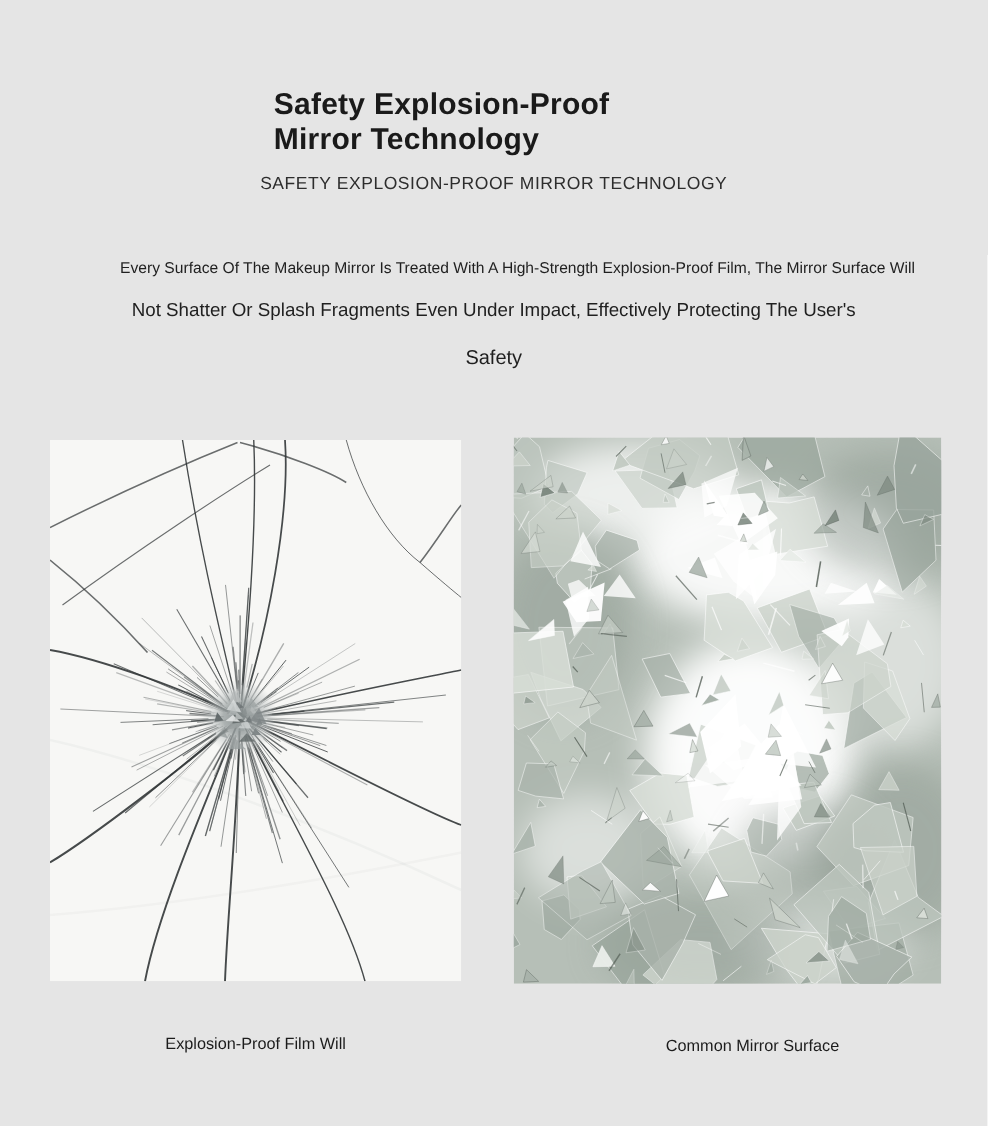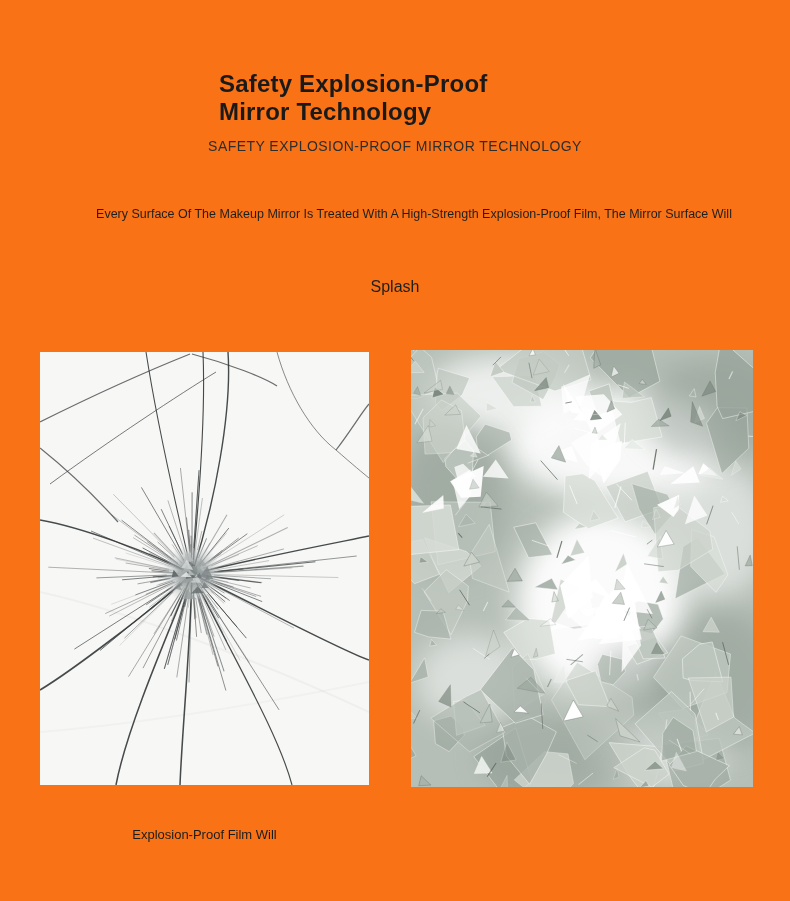--- a/index.html
+++ b/index.html
@@ -1,16 +1,16 @@
 <!DOCTYPE html>
 <html><head>
 <meta charset="utf-8">
 <style>
   html,body{margin:0;padding:0;background:#ffffff}
-  .page{position:relative;width:790px;height:901px;background:#f97316;overflow:hidden;
+  .page{position:relative;width:790px;height:901px;background:#e5e5e5;overflow:hidden;
         font-family:"Liberation Sans","DejaVu Sans",sans-serif;color:#1c1c1c}
   .title{position:absolute;left:219px;top:70px;width:322px;margin:0;
          font-size:24px;line-height:28px;font-weight:bold;color:#1a1a1a;letter-spacing:.2px}
   .subtitle{position:absolute;left:0;top:138px;width:100%;text-align:center;
             font-size:14px;letter-spacing:.45px;color:#2d2d2d}
   .desc-line{position:absolute;left:0;width:100%;text-align:center;margin:0;color:#1f1f1f}
   .l1{top:207px;font-size:12.5px;transform:translateX(19px)}
   .l2{top:240px;font-size:15px}
   .l3{top:278px;font-size:16px}
   figure{position:absolute;margin:0;padding:0}
@@ -24,21 +24,22 @@
 </head>
 <body>
 
 <div class="page">
 
   <h1 class="title">Safety Explosion-Proof Mirror Technology</h1>
 
   <div class="subtitle">SAFETY EXPLOSION-PROOF MIRROR TECHNOLOGY</div>
 
   <p class="desc-line l1">Every Surface Of The Makeup Mirror Is Treated With A High-Strength Explosion-Proof Film, The Mirror Surface Will</p>
-  <p class="desc-line l3">Splash</p>
+  <p class="desc-line l2">Not Shatter Or Splash Fragments Even Under Impact, Effectively Protecting The User's</p>
+  <p class="desc-line l3">Safety</p>
 
   <figure class="fig-left">
     <svg id="svg-film" viewBox="0 0 329 433" preserveAspectRatio="none">
         <rect x="0" y="0" width="329" height="433" fill="#f7f7f5"></rect>
         <defs>
           <radialGradient id="blobGrad">
             <stop offset="0%" stop-color="#868d8e" stop-opacity="0.95"></stop>
             <stop offset="45%" stop-color="#9aa1a1" stop-opacity="0.8"></stop>
             <stop offset="75%" stop-color="#c0c5c5" stop-opacity="0.45"></stop>
             <stop offset="100%" stop-color="#c0c5c5" stop-opacity="0"></stop>
@@ -475,15 +476,16 @@
         <line x1="54.2" y1="152.6" x2="44.3" y2="165.2" stroke="#ffffff" stroke-width="0.89" opacity="0.44"></line>
         <line x1="167.5" y1="434.6" x2="182.1" y2="423.0" stroke="#ffffff" stroke-width="0.64" opacity="0.77"></line>
         <line x1="138.0" y1="196.2" x2="120.8" y2="190.3" stroke="#ffffff" stroke-width="0.87" opacity="0.69"></line>
         <line x1="78.8" y1="309.4" x2="61.8" y2="298.3" stroke="#ffffff" stroke-width="0.63" opacity="0.74"></line>
         <line x1="321.6" y1="21.5" x2="318.0" y2="29.1" stroke="#ffffff" stroke-width="1.28" opacity="0.55"></line>
         <line x1="199.9" y1="301.1" x2="198.6" y2="325.1" stroke="#ffffff" stroke-width="1.03" opacity="0.57"></line>
         <line x1="47.2" y1="183.2" x2="51.2" y2="187.7" stroke="#4c564e" stroke-width="1.01" opacity="0.67"></line>
         <line x1="235.9" y1="194.2" x2="241.3" y2="190.1" stroke="#4c564e" stroke-width="0.86" opacity="0.61"></line>
         <line x1="304.8" y1="362.8" x2="307.4" y2="369.9" stroke="#ffffff" stroke-width="1.05" opacity="0.65"></line>
       </svg>
+    <figcaption>Common Mirror Surface</figcaption>
   </figure>
 
 </div>
 
 </body></html>

